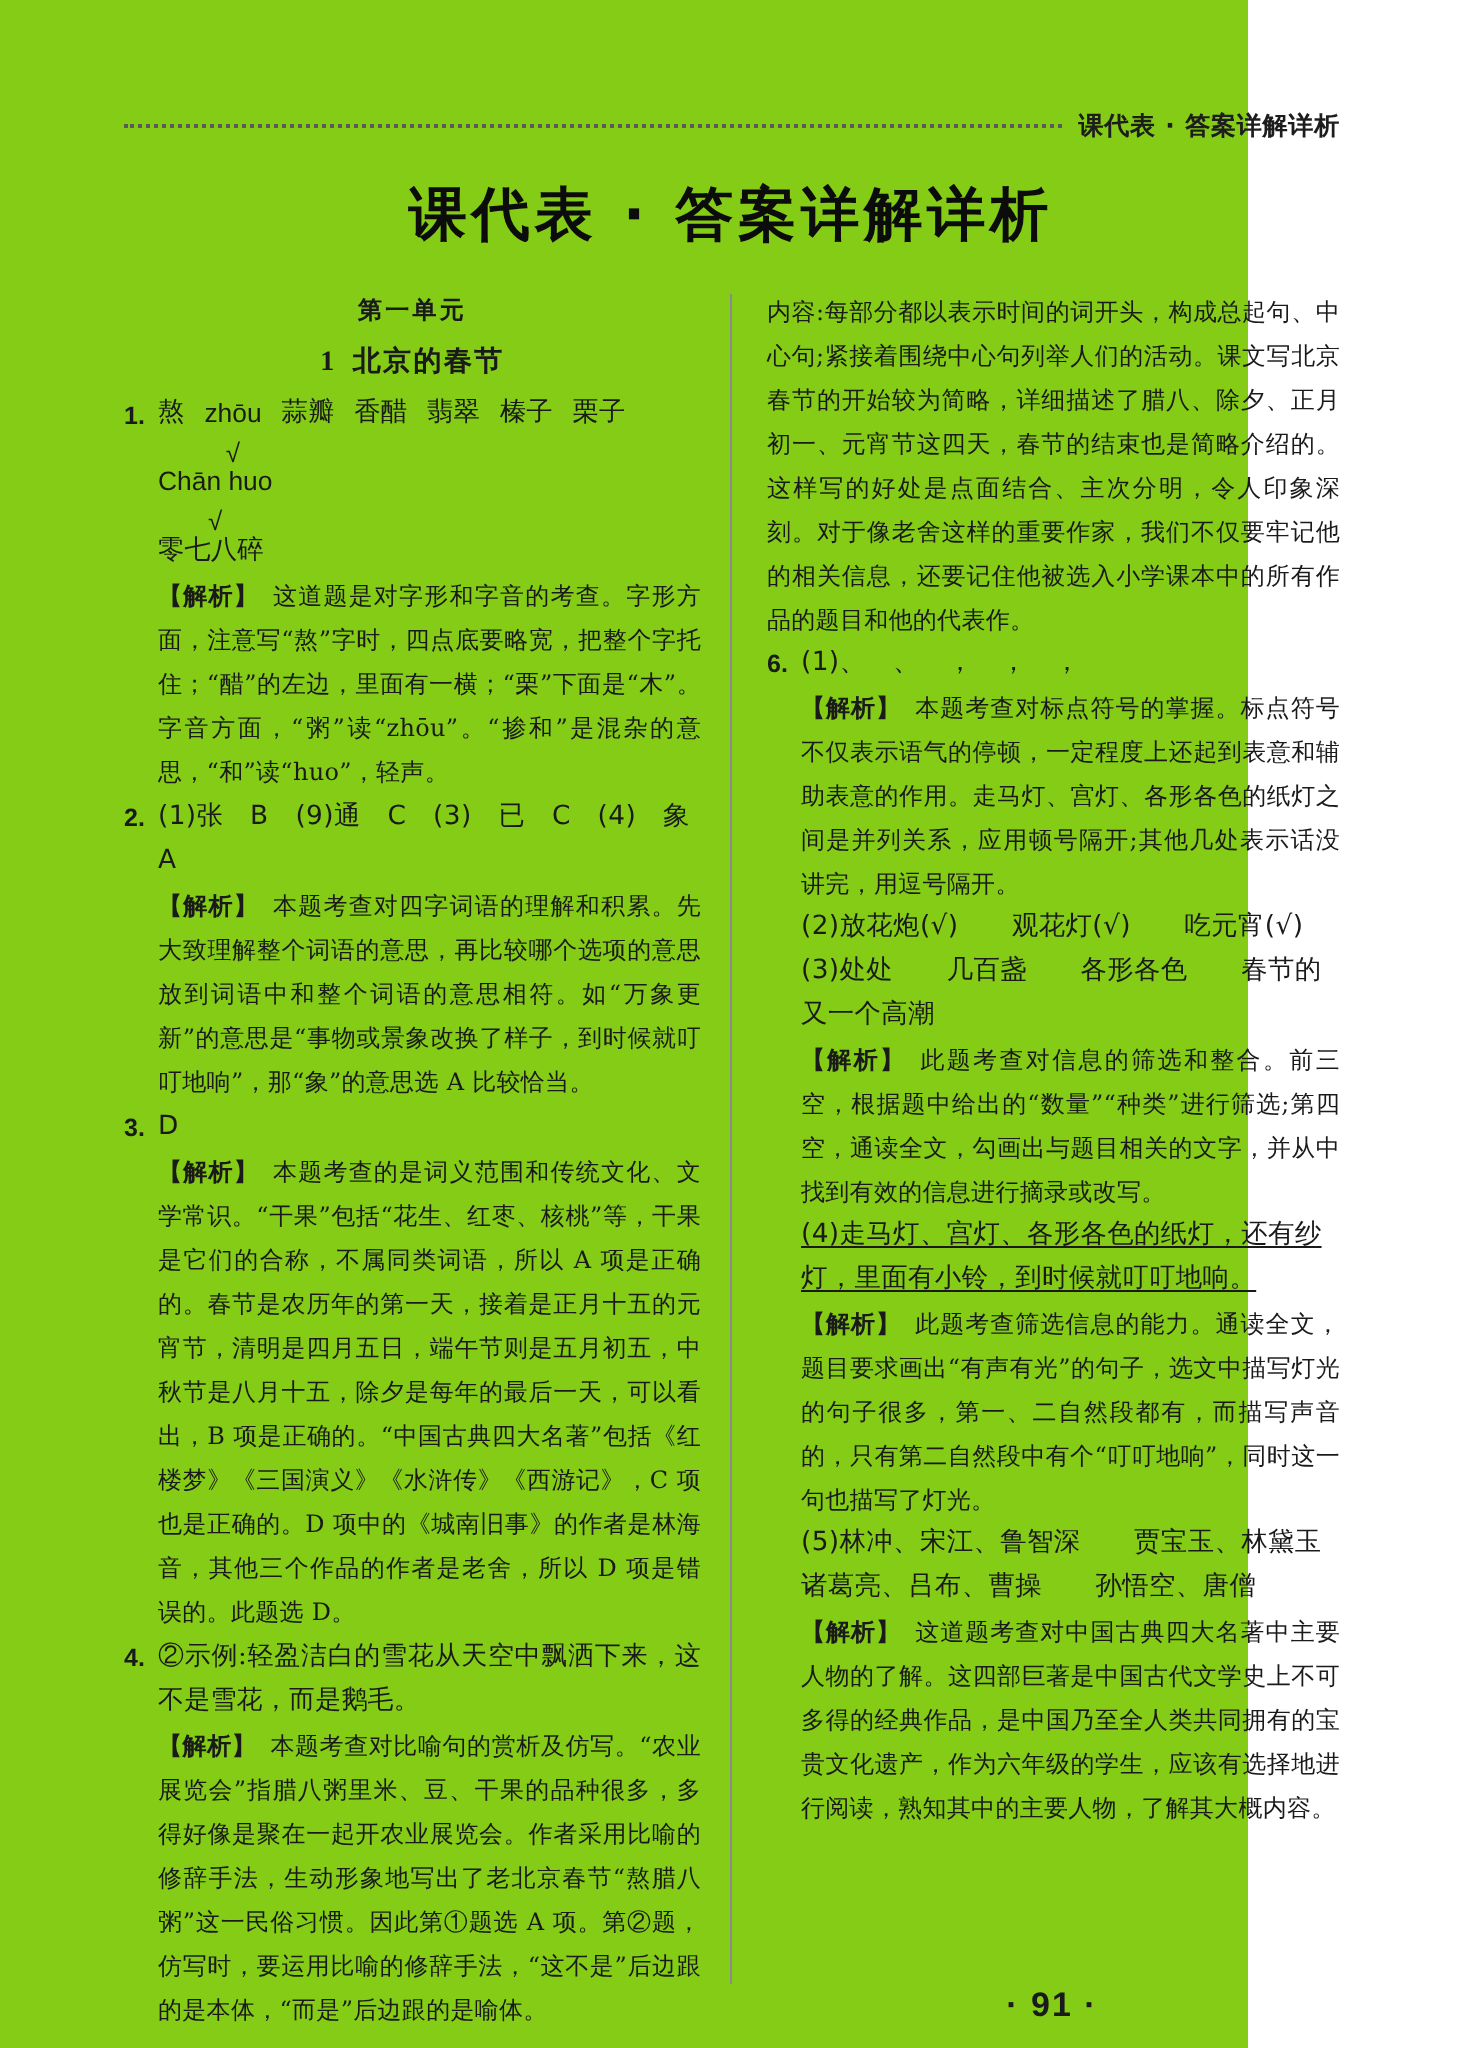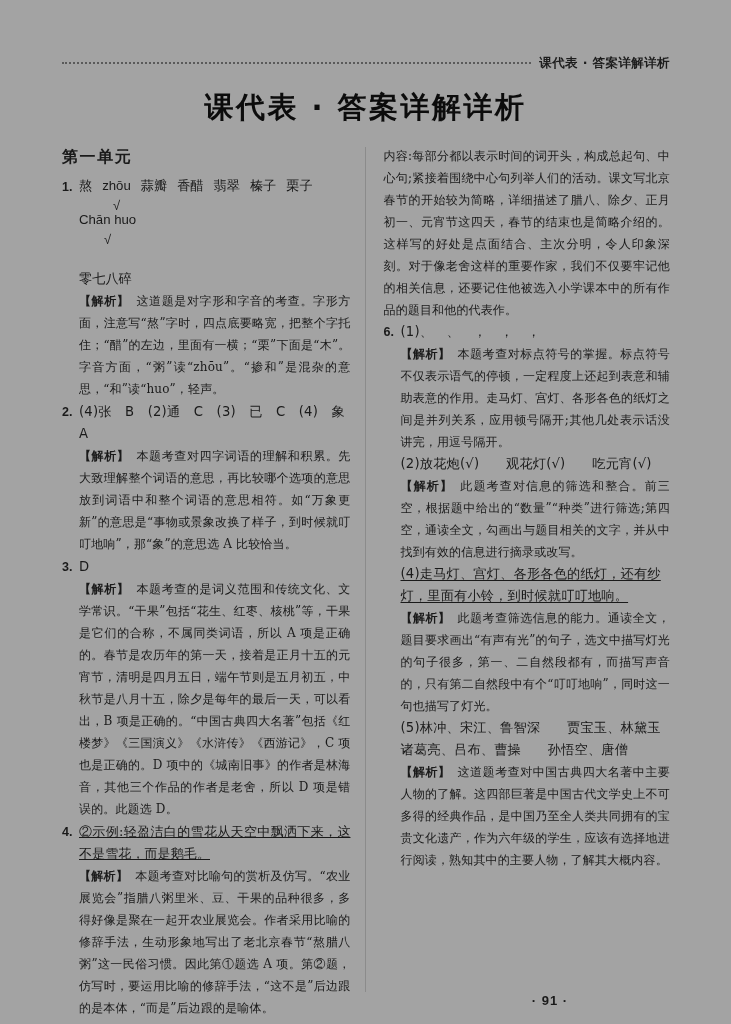--- a/index.html
+++ b/index.html
@@ -12,23 +12,23 @@
     height: 1024px;
     overflow: hidden;
     font-family: "DejaVu Sans", "Liberation Sans", sans-serif;
     color: #1a1a1a;
     position: relative;
   }
 
   .page {
     position: absolute;
     inset: 0;
-    width: 731px;
+    width: 624px;
     height: 1024px;
-    background: #a3a3a3;
+    background: #84cc16;
   }
 
   
   .runhead {
     position: absolute;
     left: 62px;
     top: 52px;
     width: 608px;
     height: 22px;
     display: flex;
@@ -81,22 +81,22 @@
   .col-divider {
     width: 1px;
     background: #8b8b8b;
     flex: 0 0 1px;
     margin-top: 2px;
     height: 845px;
   }
 
   
   .unit-head {
-    text-align: left;
-    font-size: 16px;
+    text-align: center;
+    font-size: 12px;
     font-weight: 700;
     letter-spacing: 1.6px;
     margin: 2px 0 8px 0;
   }
   .lesson-head {
     text-align: center;
     font-size: 14px;
     font-weight: 700;
     letter-spacing: 1.2px;
     margin: 0 0 7px 0;
@@ -133,21 +133,20 @@
   .ln {
     font-size: 13px;
     line-height: 22px;
     letter-spacing: 0.1px;
     text-align: justify;
     text-justify: inter-character;
     word-break: break-all;
   }
   .ln-serif {
     font-family: "DejaVu Serif", "Liberation Serif", serif;
-    text-decoration: underline;
   }
   .ans {
     font-size: 13.2px;
     line-height: 22px;
     letter-spacing: 0.2px;
   }
   .explain {
     font-size: 12px;
     line-height: 22px;
     letter-spacing: 0.15px;
@@ -188,35 +187,34 @@
     bottom: -2px;
     font-size: 13px;
     font-family: "Liberation Sans", sans-serif;
     line-height: 12px;
   }
   .latin { font-family: "Liberation Sans", sans-serif; }
 
   .plain-line {
     font-size: 13.2px;
     line-height: 22px;
-    margin-top: 24px;
   }
 
   
   .u-line {
     text-decoration: underline;
     text-underline-offset: 2px;
   }
   .folio-right {
     position: absolute;
-    left: 430px;
+    left: 406px;
     top: 993px;
     width: 240px;
     text-align: center;
-    font-size: 13px;
+    font-size: 17px;
     font-weight: 700;
     font-family: "Liberation Sans", sans-serif;
     letter-spacing: 1px;
   }
 </style>
 </head>
 <body>
 
 <div class="page">
 
@@ -225,20 +223,23 @@
     <div class="runhead-title">课代表 · 答案详解详析</div>
   </div>
 
   <div class="page-title">课代表 · 答案详解详析</div>
 
   <div class="columns">
 
     <div class="col col-left">
 
       <div class="unit-head">第一单元</div>
+      <div class="lesson-head">
+        <span class="lesson-no">1</span><span>北京的春节</span>
+      </div>
 
       <div class="item">
         <div class="item-row">
           <div class="item-num">1.</div>
           <div class="item-body">
             <div class="pinyin-row">
               <span class="pinyin-cell">
                 <span class="tok">熬</span>
                 <span class="check"></span>
               </span>
@@ -274,21 +275,21 @@
             <div class="plain-line">零七八碎</div>
             <div class="explain"><span class="explain-tag">【解析】</span><span>这道题是对字形和字音的考查。字形方面，注意写“熬”字时，四点底要略宽，把整个字托住；“醋”的左边，里面有一横；“栗”下面是“木”。字音方面，“粥”读“zhōu”。“掺和”是混杂的意思，“和”读“huo”，轻声。</span></div>
           </div>
         </div>
       </div>
 
       <div class="item">
         <div class="item-row">
           <div class="item-num">2.</div>
           <div class="item-body">
-            <div class="ans">(4)张　B　(2)通　C　(3)　已　C　(4)　象　A</div>
+            <div class="ans">(1)张　B　(9)通　C　(3)　已　C　(4)　象　A</div>
             <div class="explain"><span class="explain-tag">【解析】</span><span>本题考查对四字词语的理解和积累。先大致理解整个词语的意思，再比较哪个选项的意思放到词语中和整个词语的意思相符。如“万象更新”的意思是“事物或景象改换了样子，到时候就叮叮地响”，那“象”的意思选 A 比较恰当。</span></div>
           </div>
         </div>
       </div>
 
       <div class="item">
         <div class="item-row">
           <div class="item-num">3.</div>
           <div class="item-body">
             <div class="ans">D</div>
@@ -318,20 +319,21 @@
 
       <div class="item">
         <div class="item-row">
           <div class="item-num">6.</div>
           <div class="item-body">
             <div class="ans">(1)、　、　，　，　，</div>
             <div class="explain"><span class="explain-tag">【解析】</span><span>本题考查对标点符号的掌握。标点符号不仅表示语气的停顿，一定程度上还起到表意和辅助表意的作用。走马灯、宫灯、各形各色的纸灯之间是并列关系，应用顿号隔开;其他几处表示话没讲完，用逗号隔开。</span></div>
 
             <div class="ans">(2)放花炮(√)　　观花灯(√)　　吃元宵(√)</div>
 
+            <div class="ans">(3)处处　　几百盏　　各形各色　　春节的又一个高潮</div>
             <div class="explain"><span class="explain-tag">【解析】</span><span>此题考查对信息的筛选和整合。前三空，根据题中给出的“数量”“种类”进行筛选;第四空，通读全文，勾画出与题目相关的文字，并从中找到有效的信息进行摘录或改写。</span></div>
 
             <div class="ans u-line">(4)走马灯、宫灯、各形各色的纸灯，还有纱灯，里面有小铃，到时候就叮叮地响。</div>
             <div class="explain"><span class="explain-tag">【解析】</span><span>此题考查筛选信息的能力。通读全文，题目要求画出“有声有光”的句子，选文中描写灯光的句子很多，第一、二自然段都有，而描写声音的，只有第二自然段中有个“叮叮地响”，同时这一句也描写了灯光。</span></div>
 
             <div class="ans">(5)林冲、宋江、鲁智深　　贾宝玉、林黛玉　　诸葛亮、吕布、曹操　　孙悟空、唐僧</div>
             <div class="explain"><span class="explain-tag">【解析】</span><span>这道题考查对中国古典四大名著中主要人物的了解。这四部巨著是中国古代文学史上不可多得的经典作品，是中国乃至全人类共同拥有的宝贵文化遗产，作为六年级的学生，应该有选择地进行阅读，熟知其中的主要人物，了解其大概内容。</span></div>
           </div>
         </div>
       </div>

